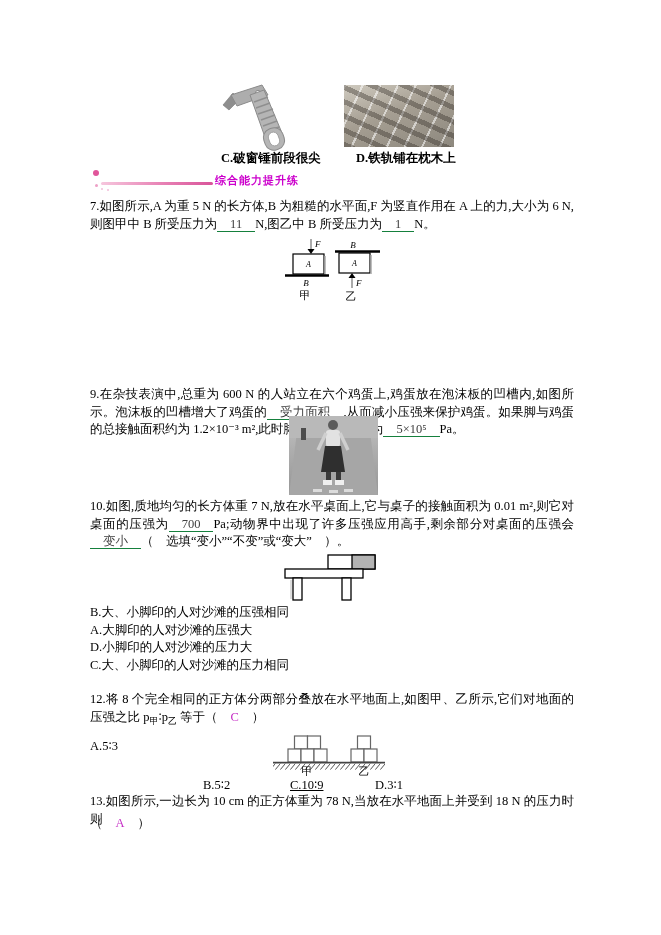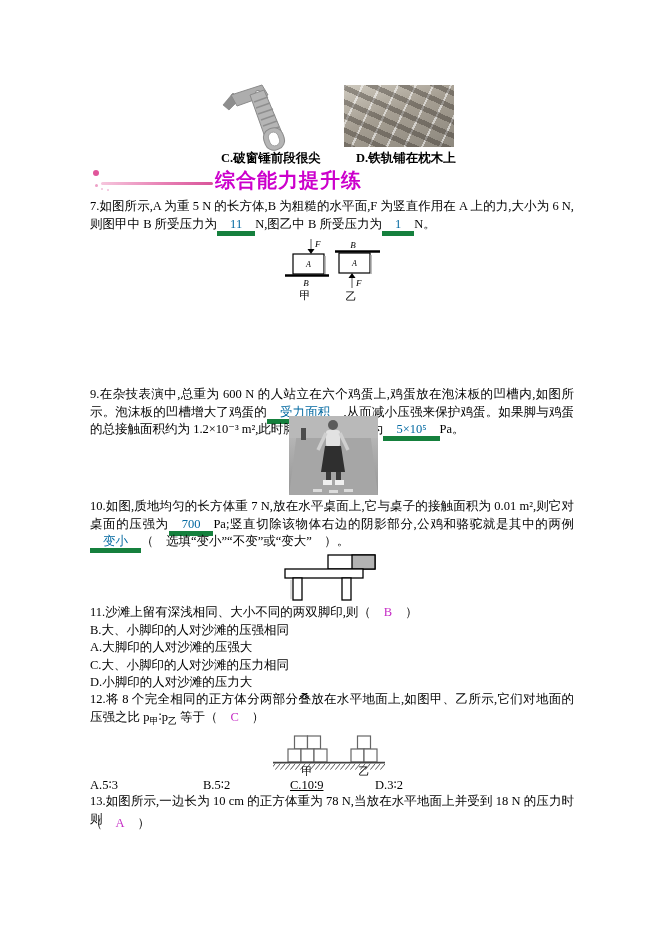--- a/index.html
+++ b/index.html
@@ -4,25 +4,25 @@
 <style>
   html,body{margin:0;padding:0;background:#ffffff;}
   .page{
     position:relative;width:661px;height:935px;background:#ffffff;overflow:hidden;
     font-family:"Liberation Serif","DejaVu Serif",serif;
     font-size:12.5px;line-height:17.5px;color:#000;
   }
   .abs{position:absolute;}
   .qtext{left:90px;width:484px;text-align:justify;}
   .blank{
-    color:#0369a1;border-bottom:5px solid #15803d;padding:0 13px;white-space:nowrap;
+    color:#404040;border-bottom:1px solid #15803d;padding:0 13px;white-space:nowrap;
   }
   .ansletter{color:#c52cc5;padding:0 13px;}
   .figcap{font-weight:bold;font-size:12.5px;white-space:nowrap;}
-  .hdr-title{color:#cc00cc;font-weight:bold;font-size:20px;letter-spacing:1px;white-space:nowrap;}
+  .hdr-title{color:#cc00cc;font-weight:bold;font-size:11px;letter-spacing:1px;white-space:nowrap;}
   .hdr-dot{width:6px;height:6px;border-radius:50%;background:#e0559a;}
   .hdr-dot2{width:3px;height:3px;border-radius:50%;background:#eda0c6;}
   .hdr-dot3{width:2px;height:2px;border-radius:50%;background:#f2bcd8;}
   .hdr-line{
     height:3px;border-radius:2px;
     background:linear-gradient(90deg,#f6c6dd 0%,#e781b4 55%,#d9549a 100%);
   }
   .photo-rail{
     background:
       repeating-linear-gradient(24deg, rgba(50,44,38,0.38) 0 5px, rgba(0,0,0,0) 5px 13px),
@@ -119,38 +119,37 @@
       <rect x="46" y="64" width="9" height="5" fill="#efefef"></rect>
       <g fill="#dcdcdc">
         <rect x="24" y="73" width="9" height="3"></rect>
         <rect x="40" y="74" width="9" height="3"></rect>
         <rect x="55" y="73" width="9" height="3"></rect>
       </g>
     </svg>
   </div>
 
   <div class="abs qtext" style="top:498px;">
-    <span>10.如图,质地均匀的长方体重 7 N,放在水平桌面上,它与桌子的接触面积为 0.01 m²,则它对桌面的压强为</span><span class="blank">700</span><span>Pa;竖直切除该物体右边的阴影部分,公鸡和骆驼就是其中的两例</span><span class="blank">变小</span><span>（　选填“变小”“不变”或“变大”　）。</span>
+    <span>10.如图,质地均匀的长方体重 7 N,放在水平桌面上,它与桌子的接触面积为 0.01 m²,则它对桌面的压强为</span><span class="blank">700</span><span>Pa;动物界中出现了许多压强应用高手,剩余部分对桌面的压强会</span><span class="blank">变小</span><span>（　选填“变小”“不变”或“变大”　）。</span>
   </div>
 
   <svg class="abs" style="left:283px;top:553px;" width="140" height="50" viewBox="0 0 140 50">
     <rect x="45" y="2" width="47" height="14" fill="#fff" stroke="#000" stroke-width="1.3"></rect>
     <rect x="69" y="2" width="23" height="14" fill="#b3b3b3" stroke="#000" stroke-width="1.3"></rect>
     <rect x="2" y="16" width="78" height="9" fill="#fff" stroke="#000" stroke-width="1.3"></rect>
     <rect x="10" y="25" width="9" height="22" fill="#fff" stroke="#000" stroke-width="1.3"></rect>
     <rect x="59" y="25" width="9" height="22" fill="#fff" stroke="#000" stroke-width="1.3"></rect>
     <line x1="8" y1="27" x2="8" y2="46" stroke="#ddd" stroke-width="2"></line>
   </svg>
 
   <div class="abs qtext" style="top:604px;">
-    <div><span>11.沙滩上留有深浅相同、大小不同的两双脚印,则（</span><span class="ansletter">B</span><span>）</span></div>
     <div class="opt-line">B.大、小脚印的人对沙滩的压强相同</div>
     <div class="opt-line">A.大脚印的人对沙滩的压强大</div>
+    <div class="opt-line">D.小脚印的人对沙滩的压力大</div>
     <div class="opt-line">C.大、小脚印的人对沙滩的压力相同</div>
-    <div class="opt-line">D.小脚印的人对沙滩的压力大</div>
   </div>
 
   <div class="abs qtext" style="top:691px;">
     <span>12.将 8 个完全相同的正方体分两部分叠放在水平地面上,如图甲、乙所示,它们对地面的压强之比 p</span><sub class="varsub">甲</sub><span>∶p</span><sub class="varsub">乙</sub><span> 等于（</span><span class="ansletter">C</span><span>）</span>
   </div>
 
   <svg class="abs" style="left:255px;top:722px;" width="190" height="54" viewBox="0 0 190 54">
     <defs>
       <pattern id="hatch" width="5" height="6" patternUnits="userSpaceOnUse">
         <path d="M0,6 L5,0" stroke="#555" stroke-width="1"></path>
@@ -167,24 +166,24 @@
       <rect x="102.5" y="14" width="13" height="13"></rect>
       <rect x="96" y="27" width="13" height="13"></rect>
       <rect x="109" y="27" width="13" height="13"></rect>
     </g>
     <line x1="18" y1="40.6" x2="130" y2="40.6" stroke="#444" stroke-width="1.6"></line>
     <rect x="18" y="41.6" width="112" height="6" fill="url(#hatch)"></rect>
     <text x="52" y="53" class="diagram-label" text-anchor="middle">甲</text>
     <text x="109" y="53" class="diagram-label" text-anchor="middle">乙</text>
   </svg>
 
-  <div class="abs opt-line" style="left:90px;top:777px;">A.5∶3</div>
+  <div class="abs opt-line" style="left:90px;top:738px;">A.5∶3</div>
   <div class="abs opt-line" style="left:203px;top:777px;">B.5∶2</div>
   <div class="abs opt-line" style="left:290px;top:777px;text-decoration:underline;">C.10∶9</div>
-  <div class="abs opt-line" style="left:375px;top:777px;">D.3∶2</div>
+  <div class="abs opt-line" style="left:375px;top:777px;">D.3∶1</div>
 
   <div class="abs qtext" style="top:793px;">
     <span>13.如图所示,一边长为 10 cm 的正方体重为 78 N,当放在水平地面上并受到 18 N 的压力时则</span>
   </div>
   <div class="abs qtext" style="top:815px;">
     <span>（</span><span class="ansletter">A</span><span>）</span>
   </div>
 
 </div>
 

